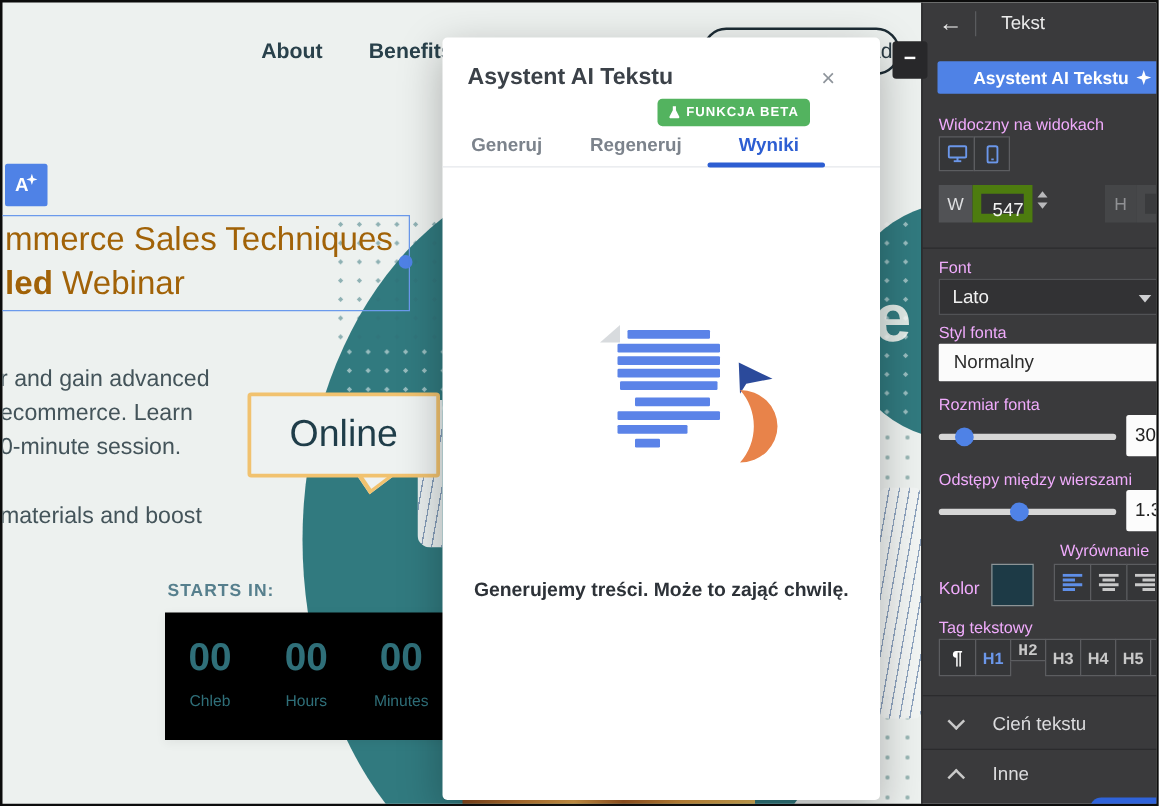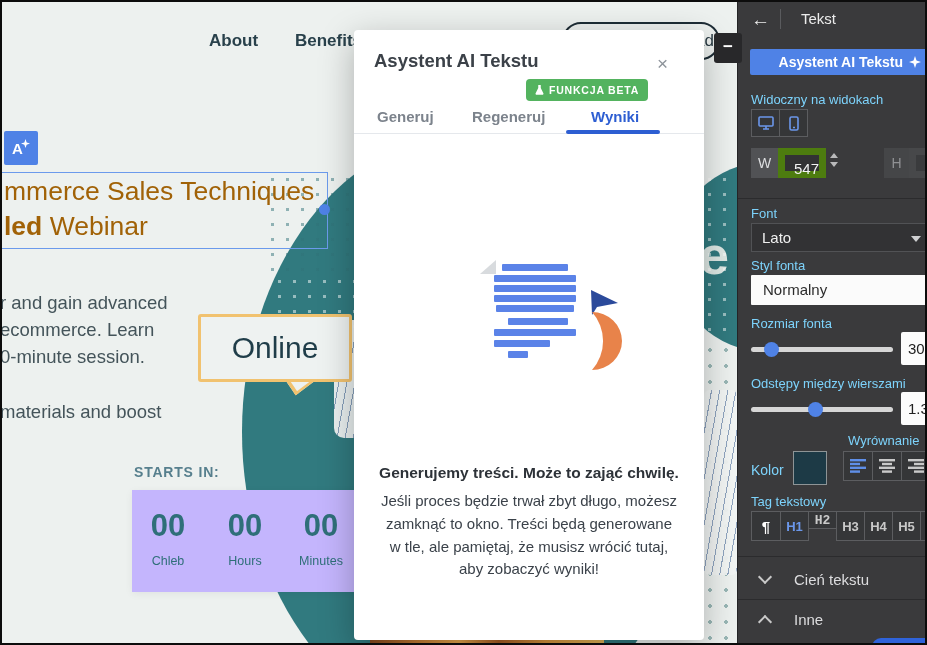--- a/index.html
+++ b/index.html
@@ -22,21 +22,21 @@
   .selection{border:1.5px solid #6b9aec;z-index:4;}
   .handle{width:11px;height:11px;border-radius:50%;background:#4f82e6;z-index:5;}
   .para{color:#44545a;font-size:18.5px;line-height:27px;white-space:nowrap;}
   .ai-square{width:34px;height:34px;background:#4f82e6;border-radius:2px;z-index:5;
     display:flex;align-items:center;justify-content:center;color:#fff;font-size:15px;font-weight:600;}
   .bubble{background:#eef2f1;border:3px solid #f1c26f;border-radius:3px;z-index:3;
     display:flex;align-items:center;justify-content:center;font-size:30px;color:#1f3d49;font-weight:500;}
   .bubble-tail{width:18px;height:18px;background:#eef2f1;border-right:3px solid #f1c26f;border-bottom:3px solid #f1c26f;
     transform:skewX(-18deg) rotate(45deg);z-index:2;}
   .starts{color:#567f8d;font-size:14px;font-weight:700;letter-spacing:.8px;z-index:3;}
-  .cd-card{background:#c4b5fd;z-index:3;box-shadow:0 2px 8px rgba(0,0,0,.06);}
+  .cd-card{background:#000000;z-index:3;box-shadow:0 2px 8px rgba(0,0,0,.06);}
   .cd-num{color:#2f6f79;font-size:31px;font-weight:700;text-align:center;}
   .cd-unit{color:#2f6f79;font-size:12.5px;text-align:center;}
   .bg-letter{color:#dfe9e5;font-size:54px;font-weight:600;z-index:2;}
   .person{background:#f3f6f5;opacity:.95;z-index:3;
     background-image:repeating-linear-gradient(100deg,transparent 0 7px,#8ba0bd 7px 8px);}
   .bread{background:linear-gradient(90deg,#8a4a1f,#c87f35 20%,#e8a94e 38%,#a85d24 55%,#d9973f 75%,#e3b75a);z-index:1;}
 
   
   .modal{left:352px;top:28px;width:350px;height:610px;background:#fff;border-radius:4px;
     box-shadow:0 10px 35px rgba(0,0,0,.28);z-index:10;}
@@ -48,21 +48,21 @@
   .tab.active{color:#2d5ed2;}
   .tab-underline{background:#2d5ed2;border-radius:2px;}
   .tabbar-border{border-bottom:1px solid #e5e8ec;}
   .crumb{font-size:13px;color:#9aa1a8;}
   .crumb-cur{color:#8a9199;}
   .status-title{font-size:15.5px;font-weight:700;color:#2d3238;text-align:center;}
   .status-body{font-size:15px;color:#3b424a;line-height:1.52;text-align:center;}
 
   
   .sidebar{left:735px;top:0;width:192px;height:645px;background:#3a3a3c;z-index:20;border-left:1px solid #242426;box-sizing:border-box;}
-  .sb-label{font-size:13px;color:#7dd3fc;text-align:center;}
+  .sb-label{font-size:13px;color:#f0abfc;text-align:center;}
   .sb-title{font-size:15px;color:#ececec;}
   .back-arrow{font-size:19px;color:#ececec;line-height:19px;}
   .vline{width:1px;height:20px;background:#5a5b5e;}
   .ai-btn{background:#4f82e6;border-radius:2px;color:#fff;font-size:14px;font-weight:600;
     display:flex;align-items:center;justify-content:flex-end;gap:6px;padding-right:10px;box-sizing:border-box;}
   .cell{border:1px solid #5c5d60;background:#353638;box-sizing:border-box;display:flex;align-items:center;justify-content:center;}
   .chip{background:#515255;color:#dddee0;font-size:14px;display:flex;align-items:center;justify-content:center;}
   .chip.dis{background:#454648;color:#909194;}
   .numbox{background:#323234;border:7px solid #4d7c0f;color:#f2f2f2;font-size:15px;line-height:28px;padding-left:9px;box-sizing:border-box;}
   .numbox.dis{background:#3a3b3d;border-color:#47484a;color:#85868a;}
@@ -172,21 +172,20 @@
         <rect x="42" y="66" width="60" height="7" rx="1"></rect>
         <rect x="28" y="77" width="82" height="7" rx="1"></rect>
         <rect x="28" y="88" width="56" height="7" rx="1"></rect>
         <rect x="42" y="99" width="20" height="7" rx="1"></rect>
       </g>
       <polygon points="125,38 152,51 131,55 126,63" fill="#2b4a9b"></polygon>
       <path d="M126 60 a30 29 0 0 1 0 58 a40 42 0 0 0 0 -58 z" fill="#e8834a"></path>
     </svg>
 
     <div class="abs status-title" style="left:0;top:434px;width:100%;">Generujemy treści. Może to zająć chwilę.</div>
-    <div class="abs status-body" style="left:25px;top:460px;width:300px;">Jeśli proces będzie trwał zbyt długo, możesz zamknąć to okno. Treści będą generowane w tle, ale pamiętaj, że musisz wrócić tutaj, aby zobaczyć wyniki!</div>
   </div>
 
   <div class="abs sidebar">
     <div class="abs back-arrow" style="left:13px;top:8px;">←</div>
     <div class="abs vline" style="left:42px;top:7px;"></div>
     <div class="abs sb-title" style="left:63px;top:8px;">Tekst</div>
 
     <div class="abs ai-btn" style="left:12px;top:47px;width:181px;height:26px;">
       <span>Asystent AI Tekstu</span>
       <svg width="12" height="12" viewBox="0 0 12 12">

